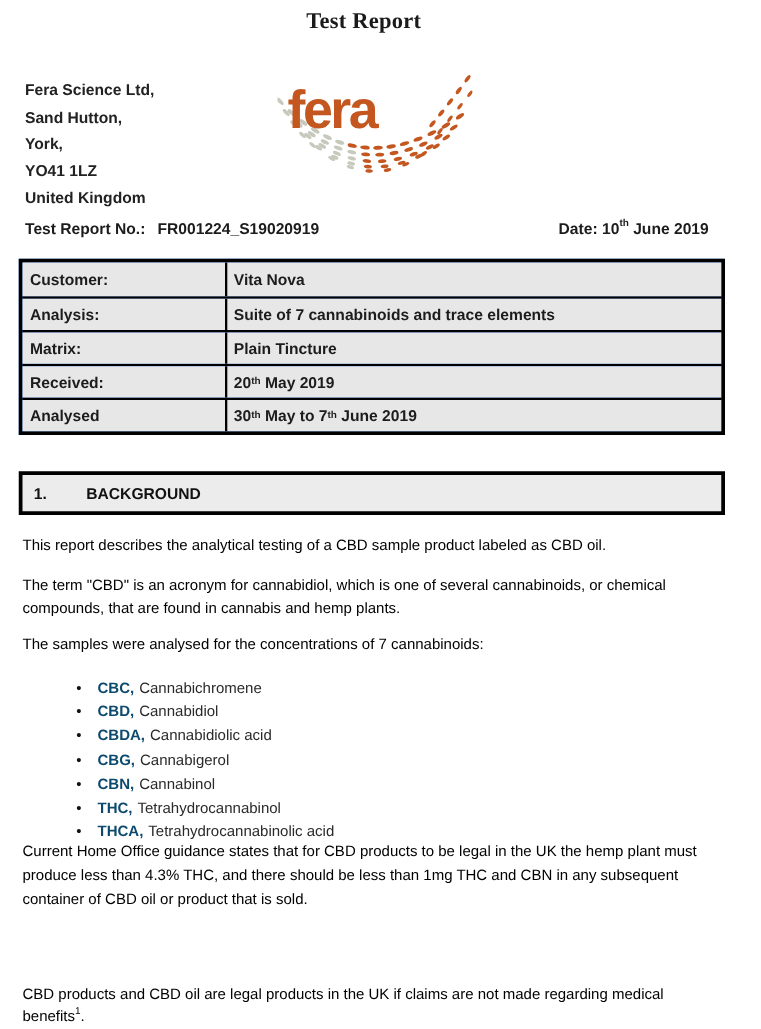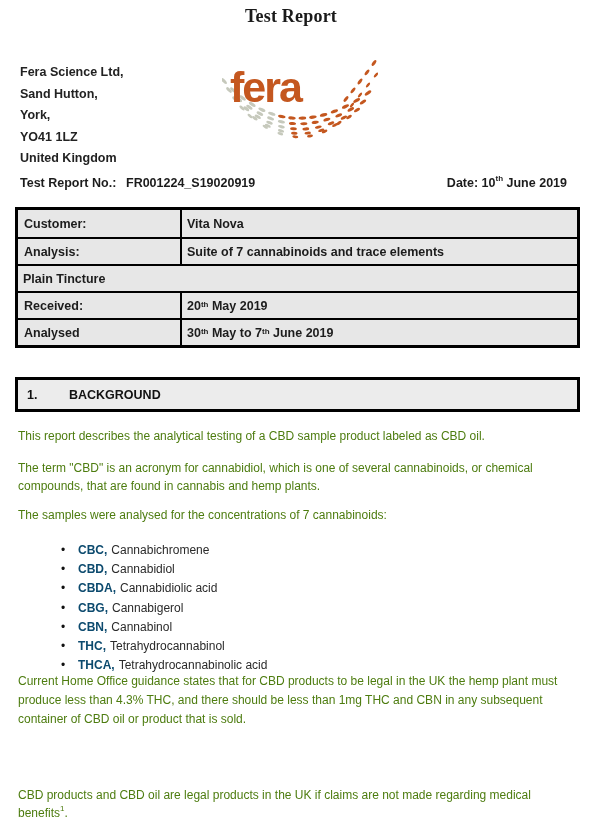--- a/index.html
+++ b/index.html
@@ -25,21 +25,21 @@
   .trow { display:flex; height:27px; }
   .trow + .trow { border-top:2px solid #000; }
   .tcell { background:#e7e7e7; display:flex; align-items:center; font-size:12.5px; font-weight:bold; color:#1c1c1c; white-space:pre-wrap; }
   .tcell.label { width:164px; border-right:2px solid #000; padding-left:6px; }
   .tcell.value { flex:1; padding-left:5px; }
 
   .section-box { position:absolute; left:15px; top:377px; width:565px; height:35px; border:3px solid #000;
     background:#ececec; display:flex; align-items:center; font-size:12.5px; font-weight:bold; color:#111; }
   .section-box .num { padding-left:9px; width:51px; }
 
-  .para { position:absolute; left:18px; width:560px; font-size:12px; line-height:18px; color:#4d7c0f; }
+  .para { position:absolute; left:18px; width:560px; font-size:12px; line-height:18px; color:#000000; }
   .para.multiline div { white-space:nowrap; }
   .p1 { top:427px; }
   .p2 { top:459px; }
   .p3 { top:506px; }
   .p4 { top:672px; line-height:19px; }
   .p5 { top:786px; }
 
   .bullets { position:absolute; left:61px; top:541px; font-size:12px; line-height:19.2px; color:#2a2a2a; }
   .bullet-row { display:flex; }
   .dot { width:17px; color:#111; }
@@ -140,20 +140,21 @@
   <div class="info-table">
     <div class="trow">
       <div class="tcell label">Customer:</div>
       <div class="tcell value">Vita Nova</div>
     </div>
     <div class="trow">
       <div class="tcell label">Analysis:</div>
       <div class="tcell value">Suite of 7 cannabinoids and trace elements</div>
     </div>
     <div class="trow">
+      <div class="tcell label">Matrix:</div>
       <div class="tcell value">Plain Tincture</div>
     </div>
     <div class="trow">
       <div class="tcell label">Received:</div>
       <div class="tcell value"><span>20</span><sup>th</sup><span> May 2019</span></div>
     </div>
     <div class="trow">
       <div class="tcell label">Analysed</div>
       <div class="tcell value"><span>30</span><sup>th</sup><span> May to 7</span><sup>th</sup><span> June 2019</span></div>
     </div>

